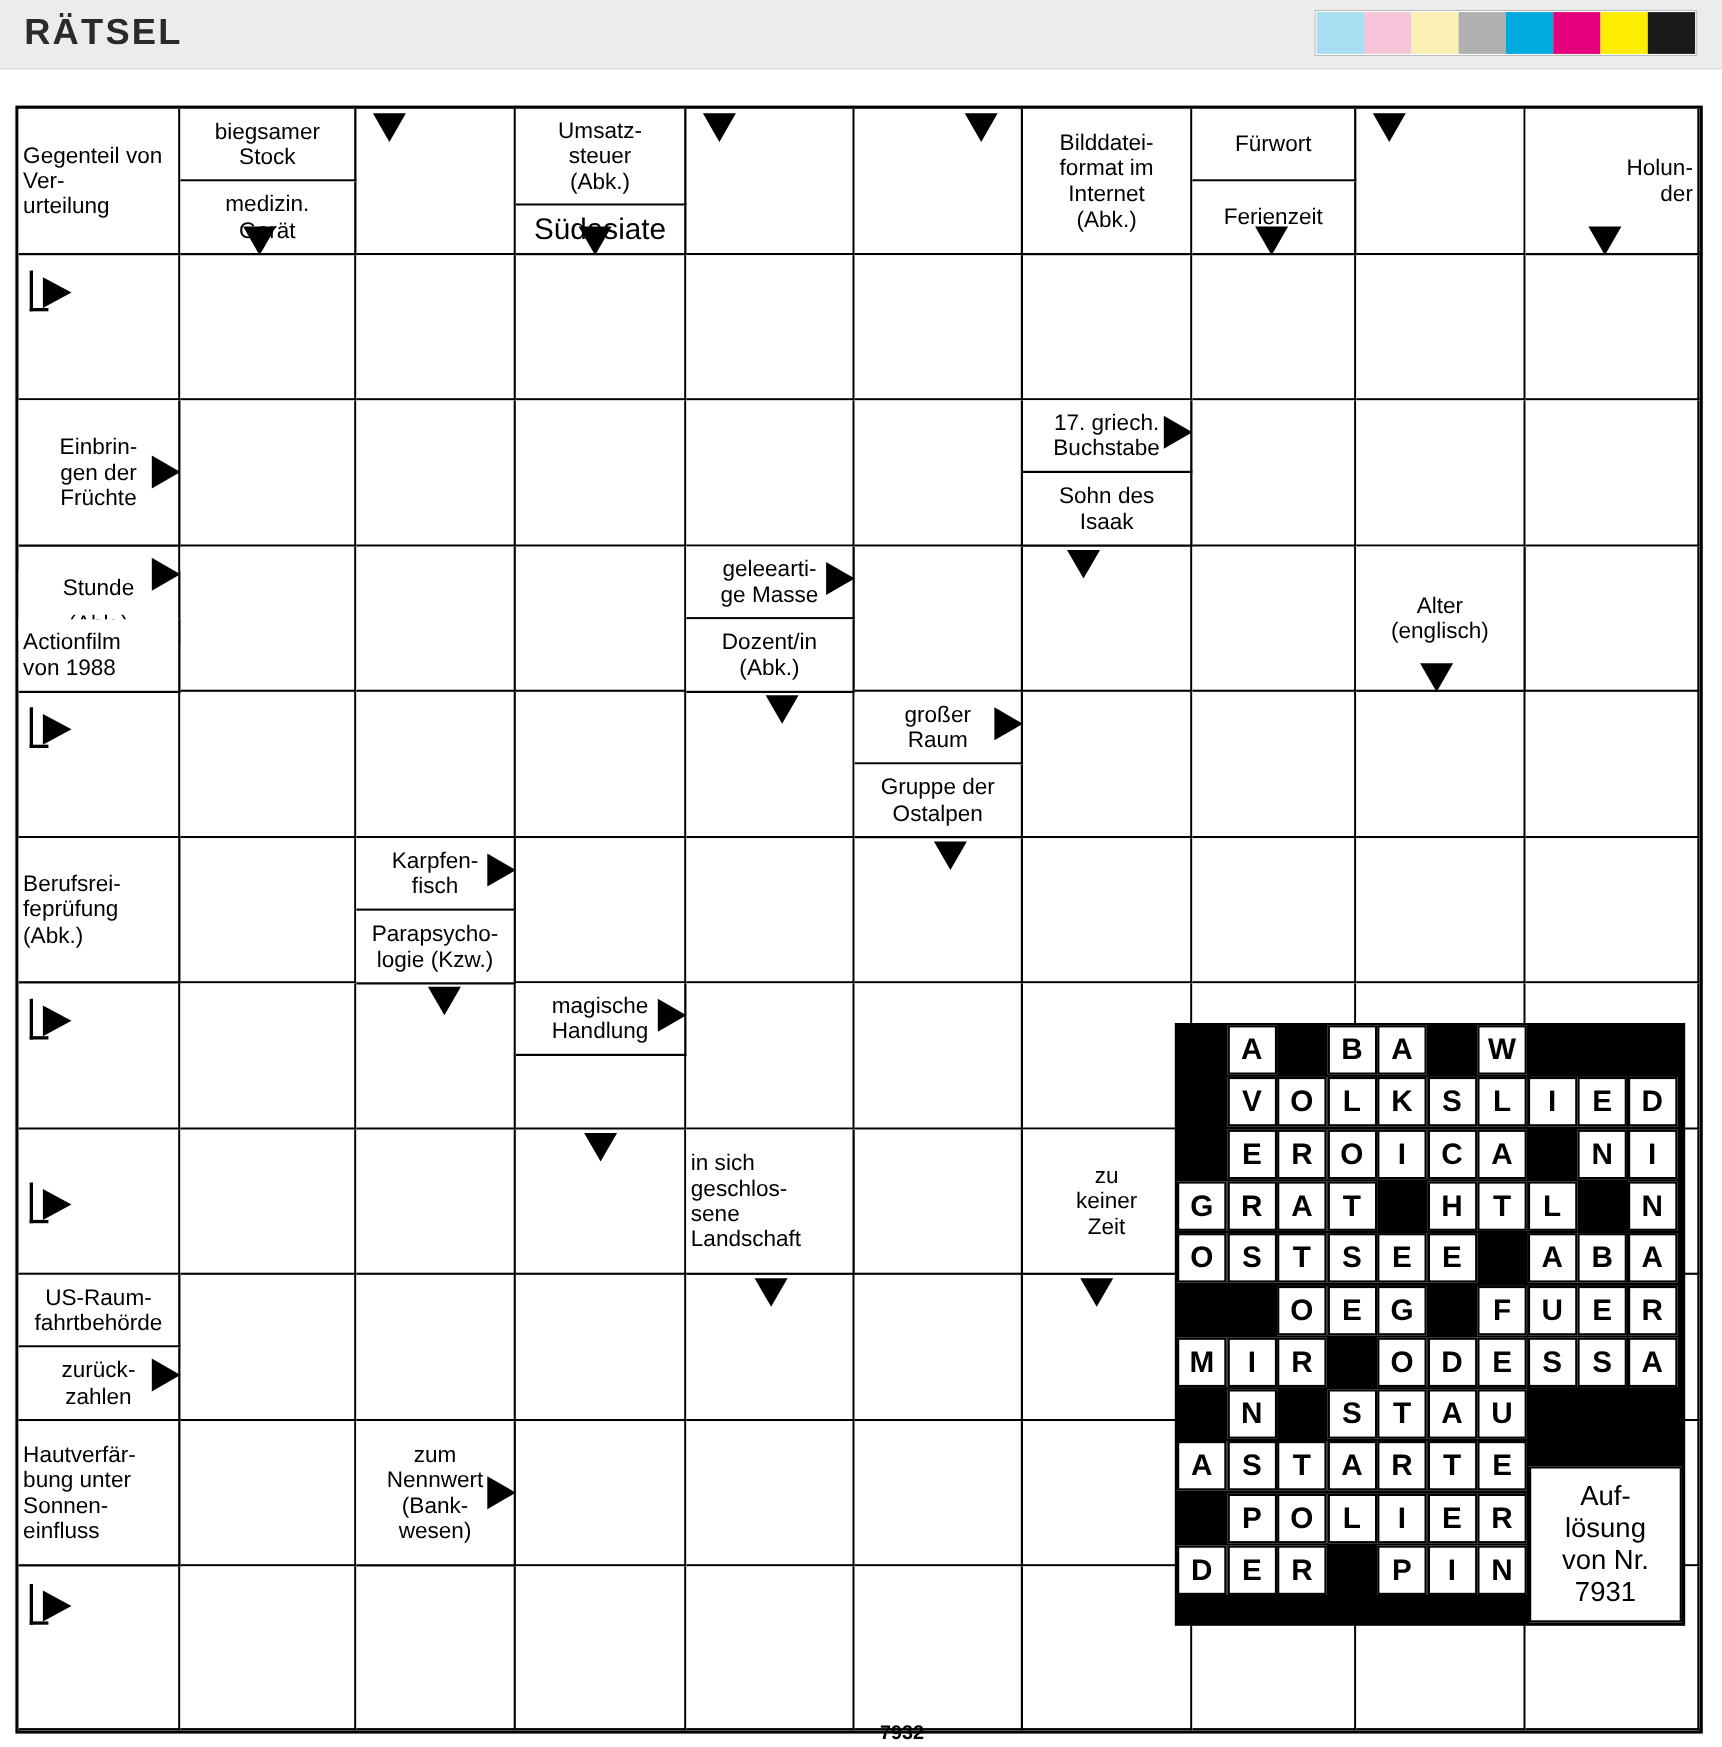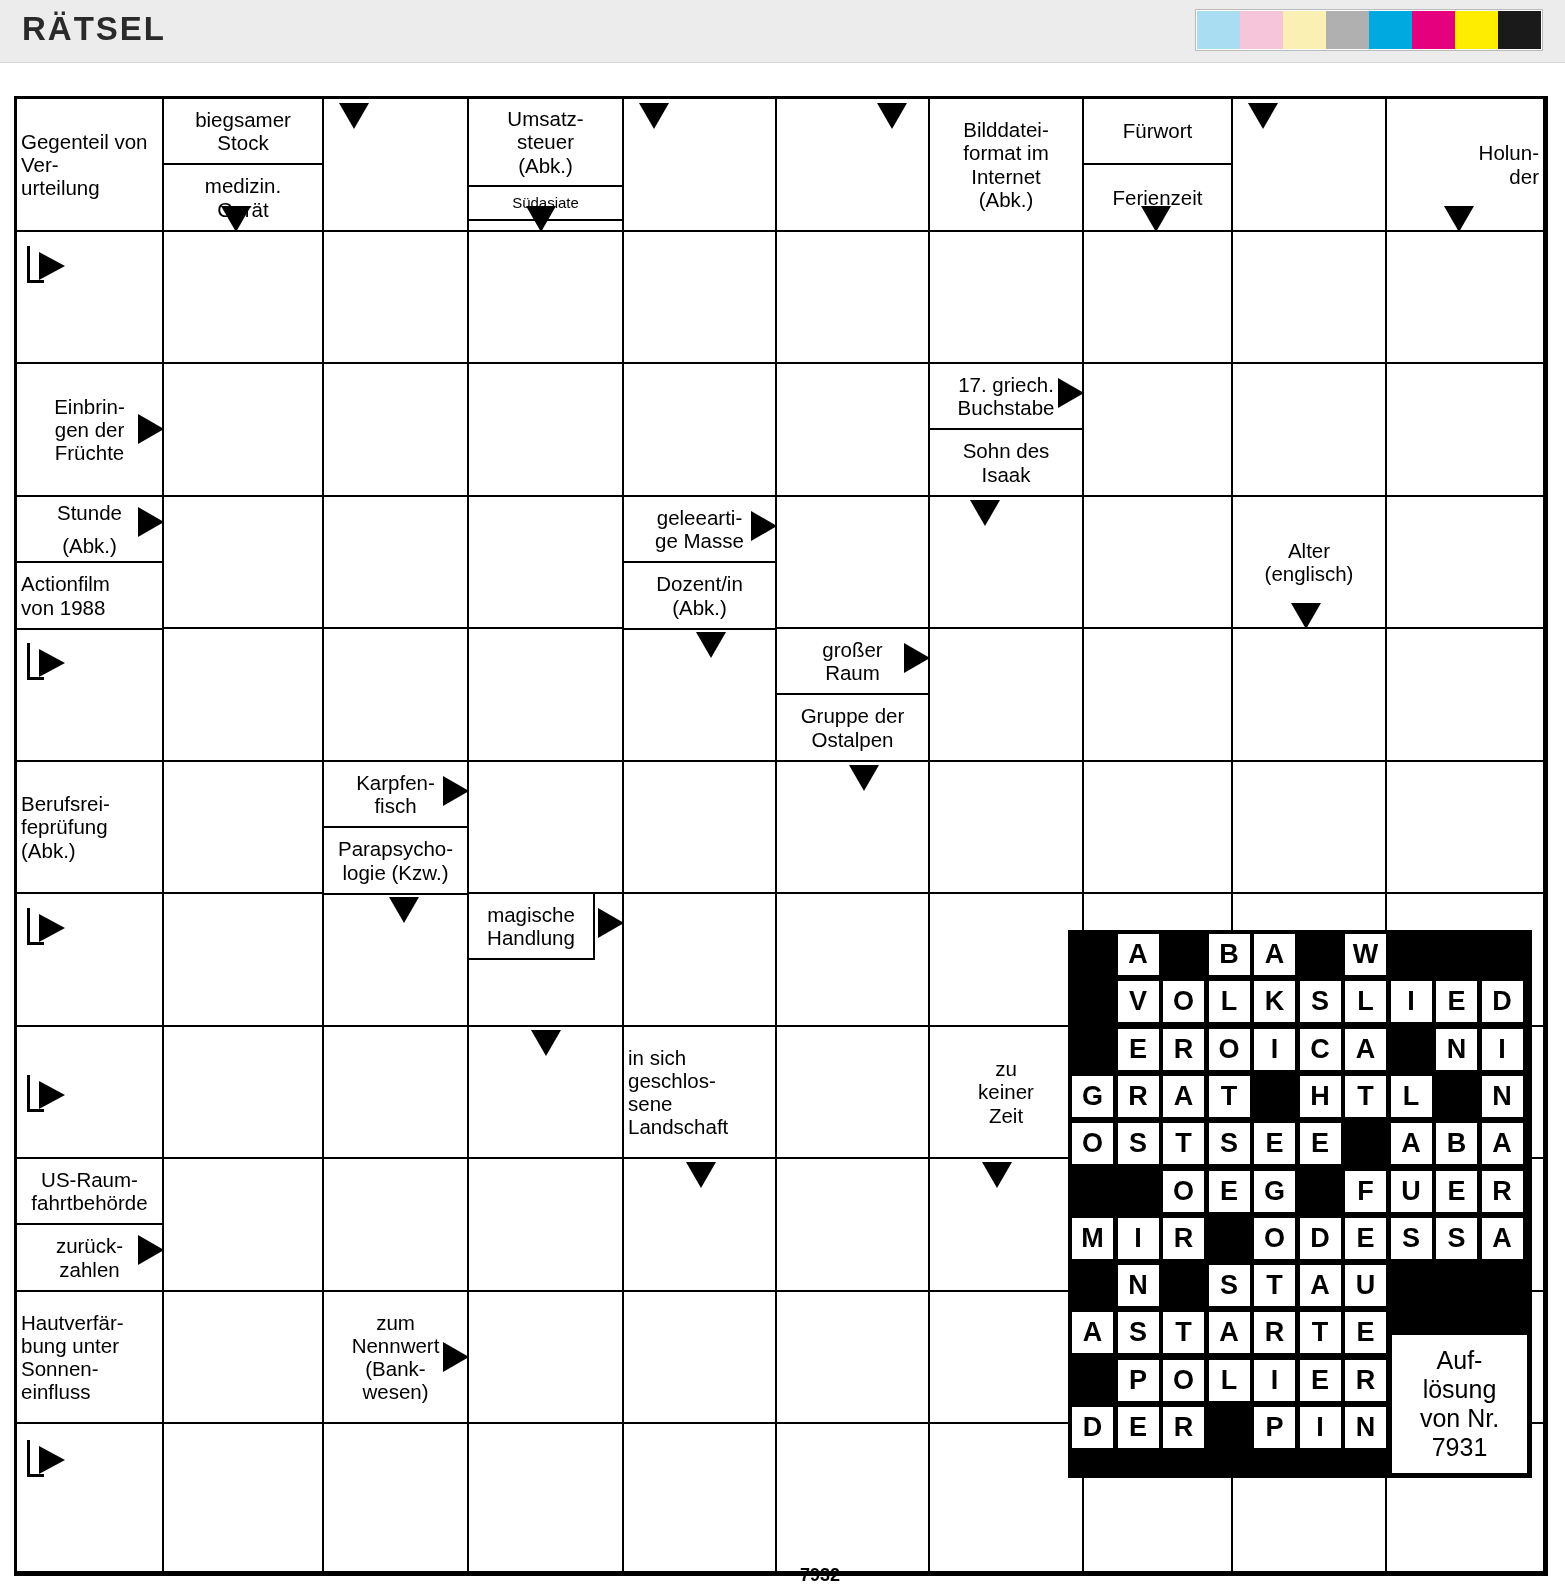--- a/index.html
+++ b/index.html
@@ -301,21 +301,21 @@
     </div>
     <div class="clue center sep-right sep-bottom" style="left: 147px; top: 66px; width: 160px; height: 67px; font-size: 20.5px;">
       <div>medizin.</div>
       <div>Gerät</div>
     </div>
     <div class="clue center sep-right sep-bottom" style="left: 452px; top: 0px; width: 155px; height: 88px; font-size: 20.5px;">
       <div>Umsatz-</div>
       <div>steuer</div>
       <div>(Abk.)</div>
     </div>
-    <div class="clue center sep-right sep-bottom" style="left: 452px; top: 88px; width: 155px; height: 34px; font-size: 15px;">
+    <div class="clue center sep-right sep-bottom" style="left: 452px; top: 88px; width: 155px; height: 45px; font-size: 27px;">
       <div>Südasiate</div>
     </div>
     <div class="clue center sep-right sep-bottom" style="left: 913px; top: 0px; width: 154px; height: 133px; font-size: 20.5px;">
       <div>Bilddatei-</div>
       <div>format im</div>
       <div>Internet</div>
       <div>(Abk.)</div>
     </div>
     <div class="clue center sep-right sep-bottom" style="left: 1067px; top: 0px; width: 149px; height: 66px; font-size: 20.5px;">
       <div>Fürwort</div>
@@ -333,21 +333,21 @@
       <div>Früchte</div>
     </div>
     <div class="clue center sep-right sep-bottom" style="left: 913px; top: 265px; width: 154px; height: 66px; font-size: 20.5px;">
       <div>17. griech.</div>
       <div>Buchstabe</div>
     </div>
     <div class="clue center sep-right sep-bottom" style="left: 913px; top: 331px; width: 154px; height: 67px; font-size: 20.5px;">
       <div>Sohn des</div>
       <div>Isaak</div>
     </div>
-    <div class="clue center sep-right sep-bottom" style="left: 0px; top: 398px; width: 147px; height: 66px; font-size: 20.5px; gap: 10px;">
+    <div class="clue center sep-right sep-bottom" style="left: 0px; top: 420px; width: 147px; height: 66px; font-size: 20.5px; gap: 10px;">
       <div>Stunde</div>
       <div>(Abk.)</div>
     </div>
     <div class="clue left sep-right sep-bottom" style="left: 0px; top: 464px; width: 147px; height: 67px; font-size: 20.5px;">
       <div>Actionfilm</div>
       <div>von 1988</div>
     </div>
     <div class="clue center sep-right sep-bottom" style="left: 607px; top: 398px; width: 153px; height: 66px; font-size: 20.5px;">
       <div>geleearti-</div>
       <div>ge Masse</div>
@@ -374,21 +374,21 @@
       <div>(Abk.)</div>
     </div>
     <div class="clue center sep-right sep-bottom" style="left: 307px; top: 663px; width: 145px; height: 66px; font-size: 20.5px;">
       <div>Karpfen-</div>
       <div>fisch</div>
     </div>
     <div class="clue center sep-right sep-bottom" style="left: 307px; top: 729px; width: 145px; height: 67px; font-size: 20.5px;">
       <div>Parapsycho-</div>
       <div>logie (Kzw.)</div>
     </div>
-    <div class="clue center sep-right sep-bottom" style="left: 452px; top: 795px; width: 126px; height: 66px; font-size: 20.5px;">
+    <div class="clue center sep-right sep-bottom" style="left: 452px; top: 795px; width: 155px; height: 66px; font-size: 20.5px;">
       <div>magische</div>
       <div>Handlung</div>
     </div>
     <div class="clue left sep-right sep-bottom" style="left: 607px; top: 928px; width: 153px; height: 132px; font-size: 20.5px;">
       <div>in sich</div>
       <div>geschlos-</div>
       <div>sene</div>
       <div>Landschaft</div>
     </div>
     <div class="clue center sep-right sep-bottom" style="left: 913px; top: 928px; width: 154px; height: 132px; font-size: 20.5px;">

